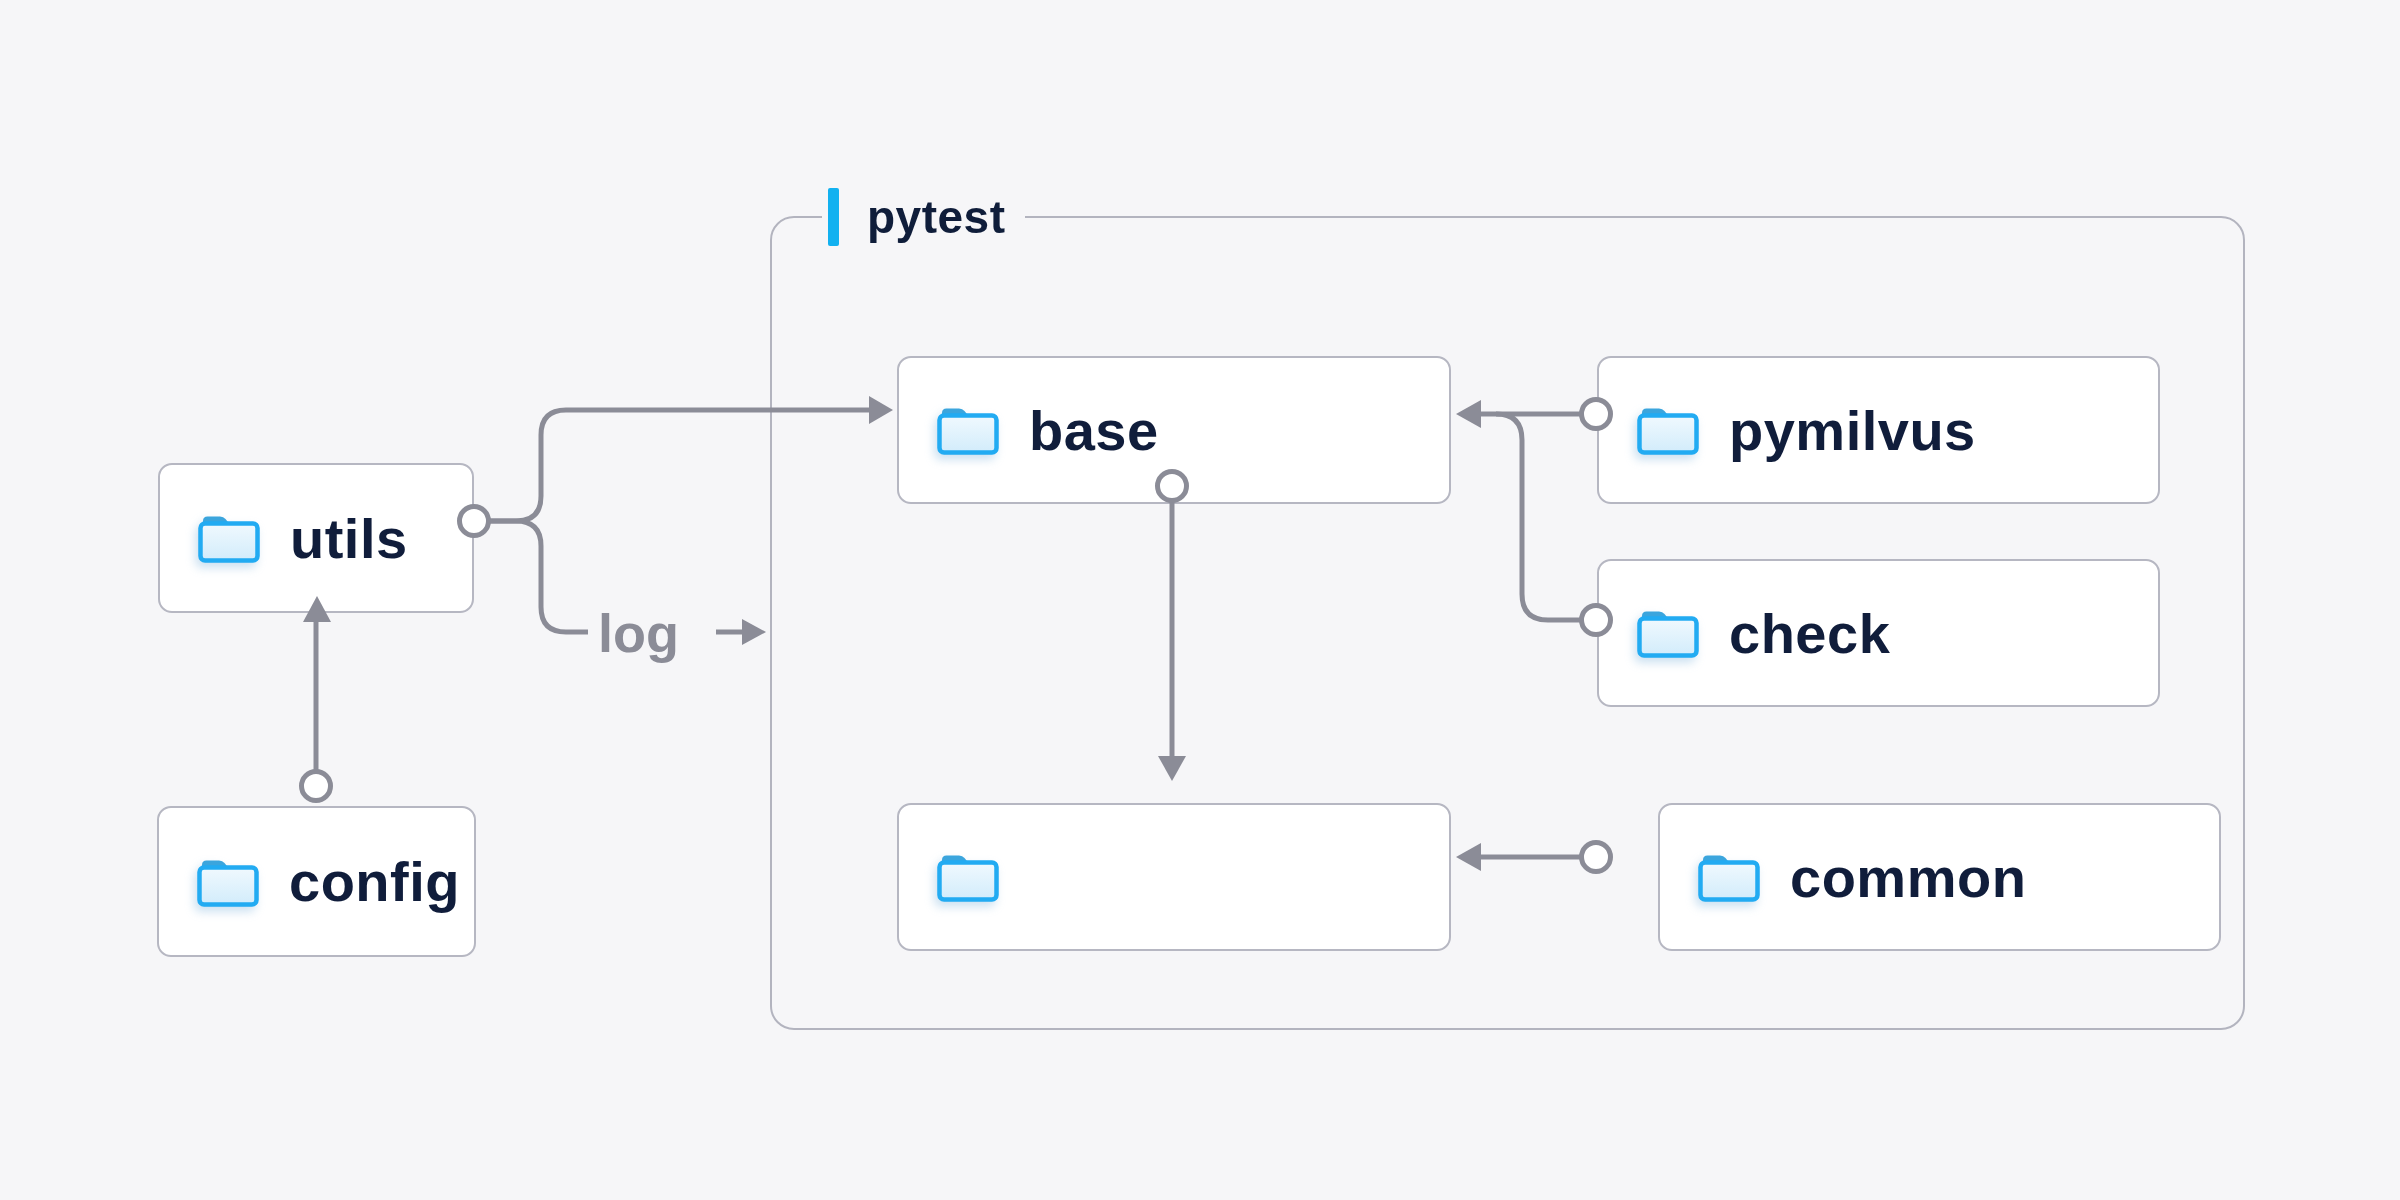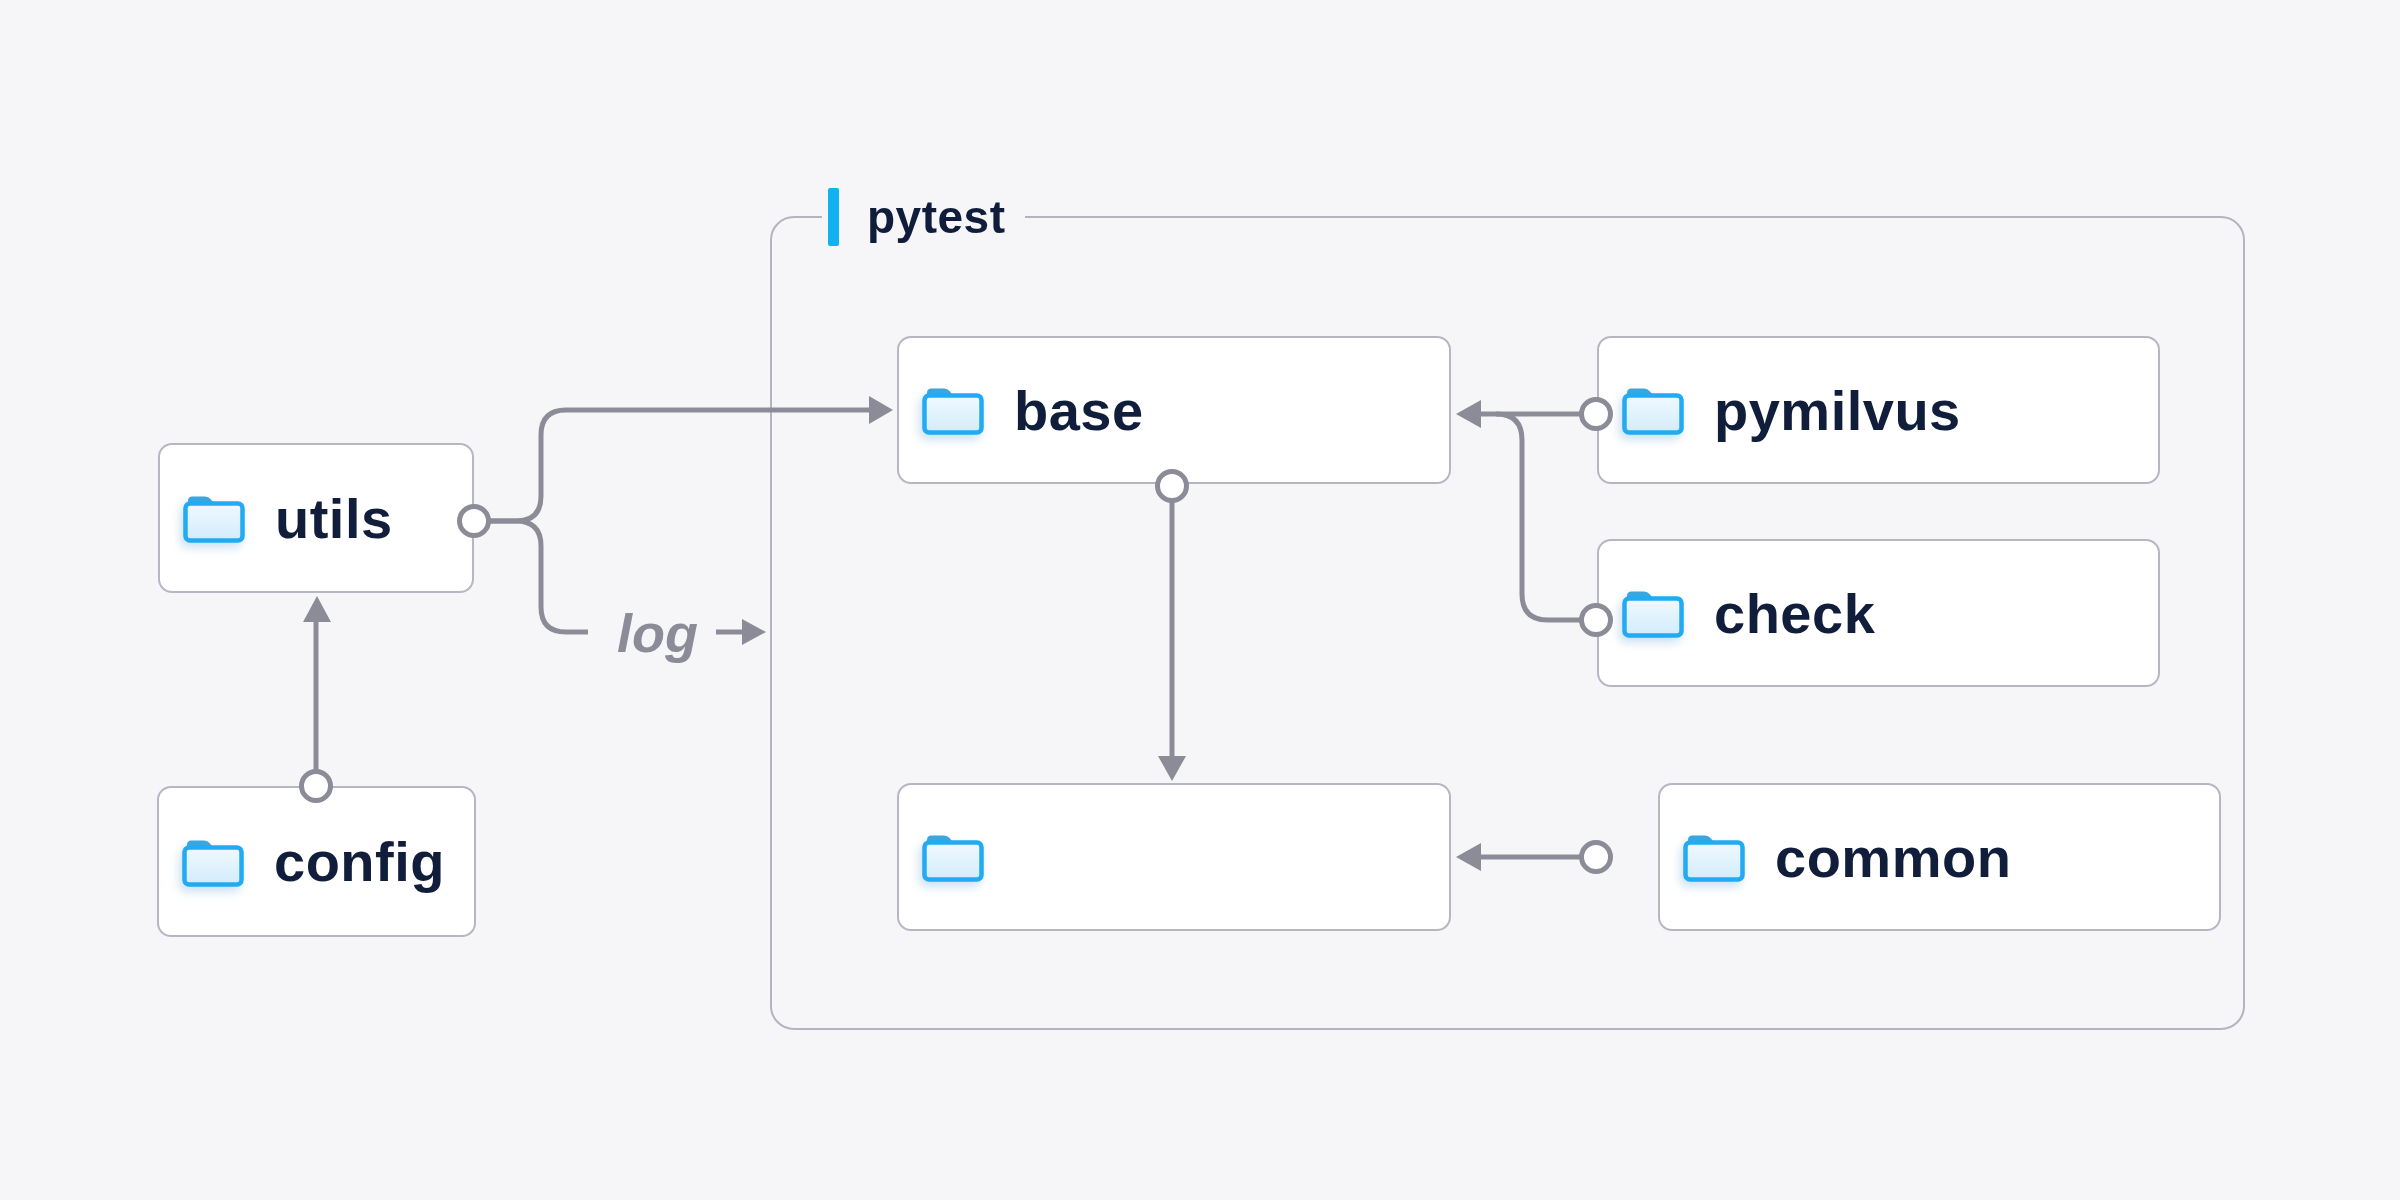--- a/index.html
+++ b/index.html
@@ -56,23 +56,24 @@
 
   
   .node {
     position: absolute;
     background: #ffffff;
     border: 2.5px solid #b6b7c2;
     border-radius: 14px;
     box-sizing: border-box;
     display: flex;
     align-items: center;
-    padding-left: 21px;
+    padding-left: 36px;
     gap: 28px;
     z-index: 2;
+    margin-top: 20px;
   }
   .node .node-label {
     font-size: 56px;
     font-weight: 600;
     color: #101d3b;
     letter-spacing: 0.5px;
   }
   .node-utils     { left: 158px;  top: 443px; width: 316px; height: 150px; }
   .node-config    { left: 157px;  top: 786px; width: 319px; height: 151px; }
   .node-base      { left: 897px;  top: 336px; width: 554px; height: 148px; }
@@ -111,26 +112,25 @@
     fill: #ffffff;
     stroke: #8b8c97;
     stroke-width: 5;
   }
 
   .log-label {
     position: absolute;
     left: 598px;
     top: 602px;
     width: 100px;
-    text-align: right;
+    text-align: left;
     font-size: 54px;
     font-weight: 600;
     color: #8b8c97;
     z-index: 3;
-    font-style: italic;
   }
 </style>
 </head>
 <body>
 
 <div class="canvas">
 
   <svg width="0" height="0" style="position:absolute" aria-hidden="true">
     <defs>
       <linearGradient id="folderGrad" x1="0" y1="0" x2="0" y2="1">

